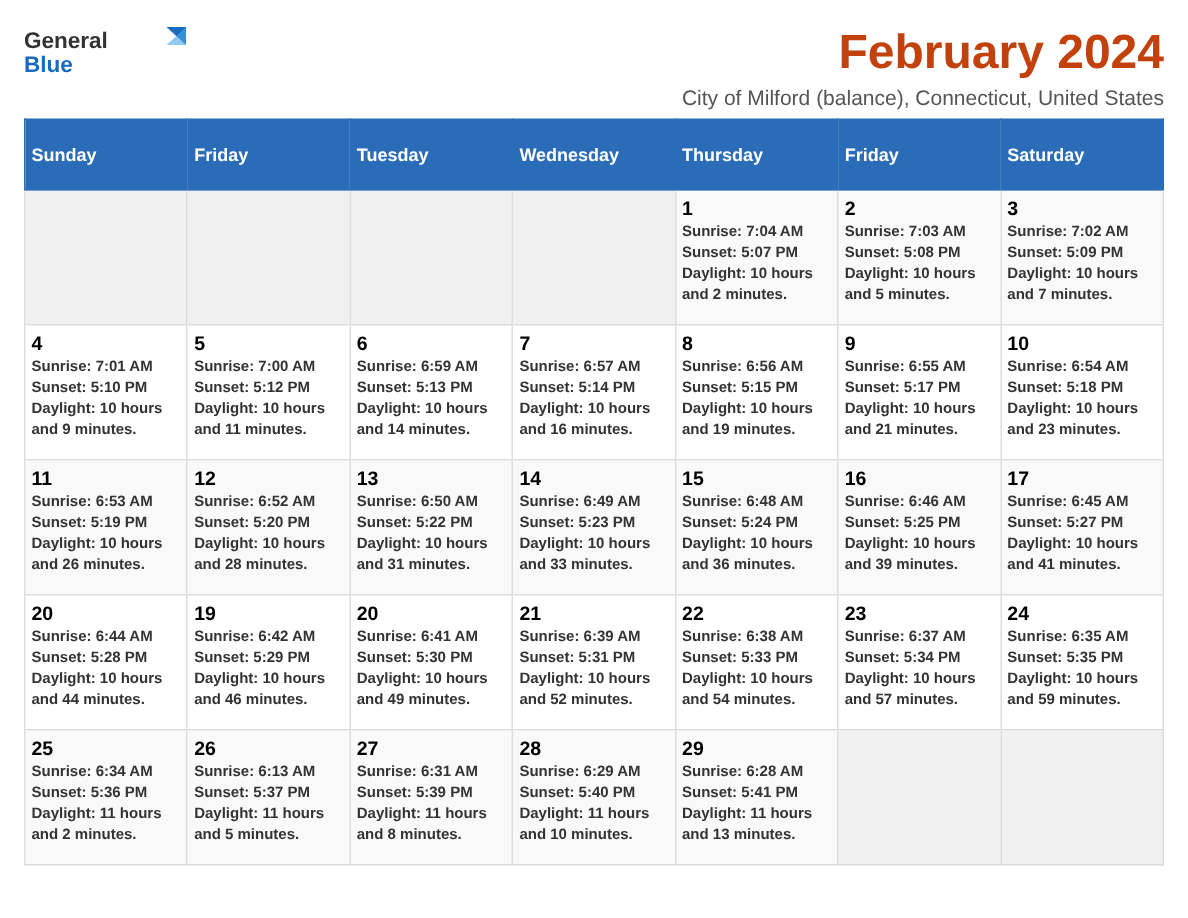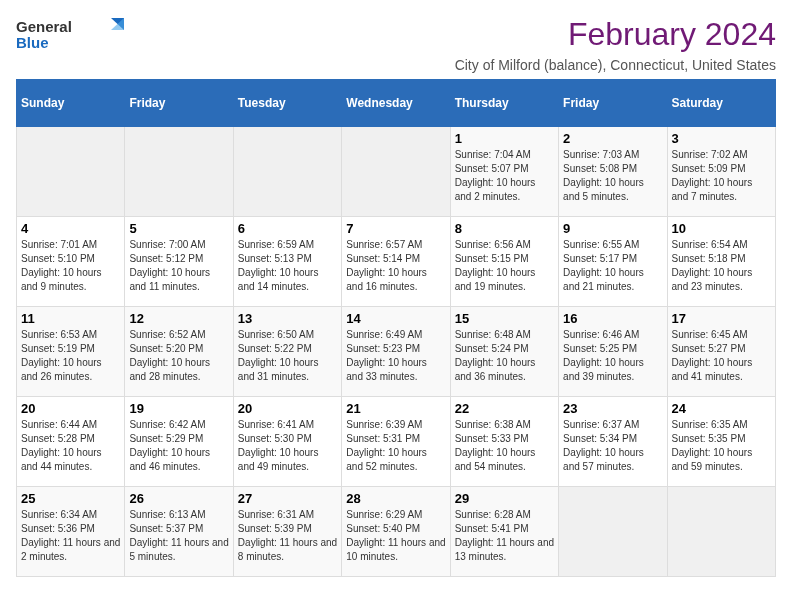--- a/index.html
+++ b/index.html
@@ -22,22 +22,22 @@
       align-items: flex-start;
     }
     .logo-row {
       display: flex;
       align-items: center;
       gap: 4px;
       justify-content: flex-end;
     }
     .month-title {
       font-size: 32px;
-      font-weight: normal;
-      color: #701a75;
+      font-weight: bold;
+      color: #c2410c;
       text-align: right;
     }
     .subtitle {
       font-size: 14px;
       color: #555;
       text-align: right;
       margin-bottom: 6px;
     }
     table {
       width: 100%;
@@ -67,20 +67,21 @@
     .day-number {
       font-weight: bold;
       font-size: 13px;
       margin-bottom: 2px;
       display: block;
     }
     .day-info {
       font-size: 10px;
       color: #333;
       line-height: 1.4;
+      font-weight: bold;
     }
     tbody tr:nth-child(odd) td {
       background-color: #f9f9f9;
     }
     tbody tr:nth-child(even) td {
       background-color: #ffffff;
     }
     .empty-cell {
       background-color: #f0f0f0 !important;
     }

